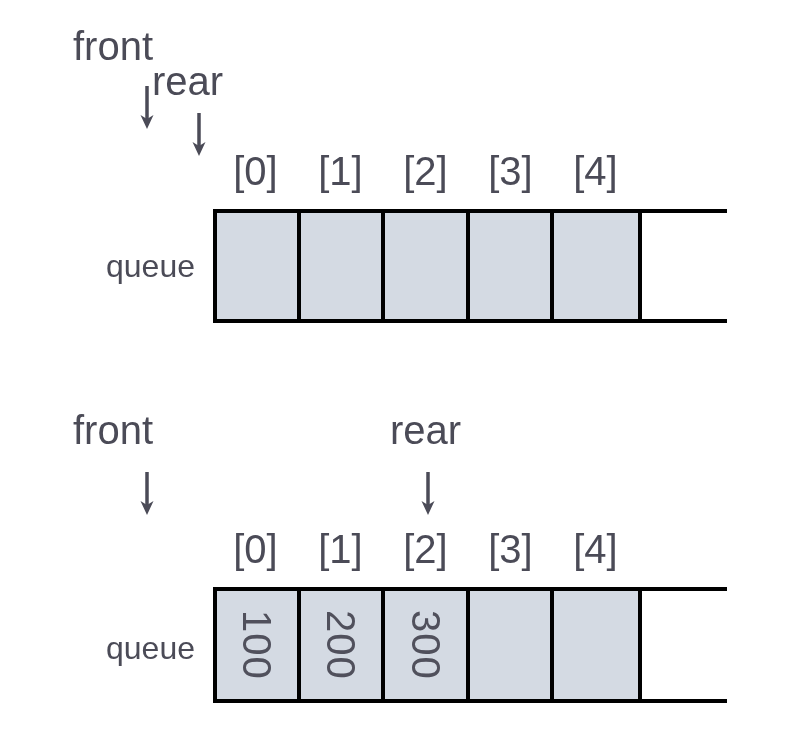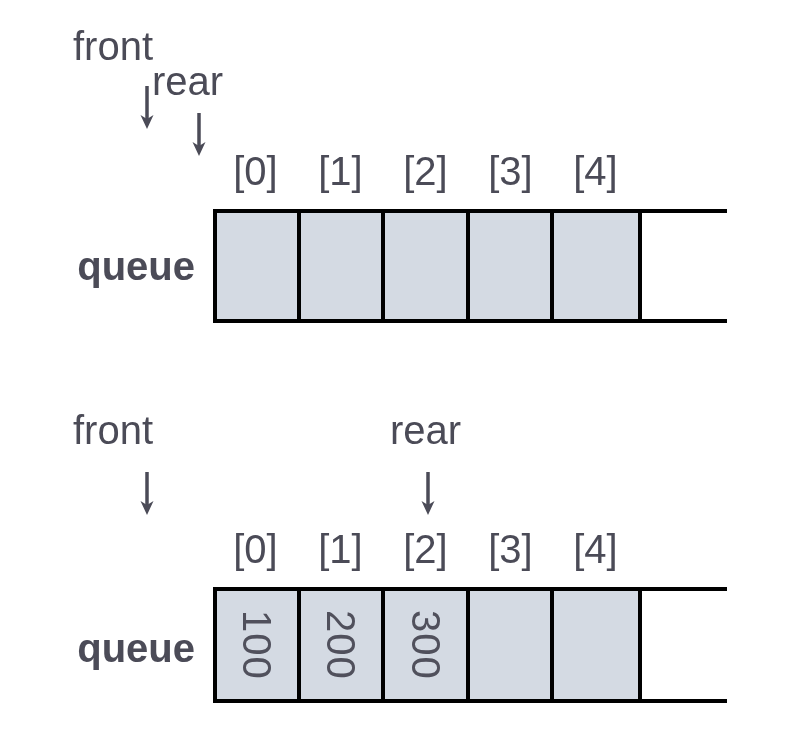--- a/index.html
+++ b/index.html
@@ -56,26 +56,25 @@
     width: 85px;
     text-align: center;
     font-size: 40px;
     line-height: 46px;
     color: #4b4b57;
   }
 
   
   .array-label {
     position: absolute;
-    font-size: 40px;
+    font-size: 32px;
     line-height: 40px;
     color: #4b4b57;
     text-align: right;
     white-space: nowrap;
-    font-weight: bold;
   }
   .array-box {
     position: absolute;
     box-sizing: border-box;
   }
   
   .array-tail {
     position: absolute;
     box-sizing: border-box;
     border-top: 4px solid #000000;

